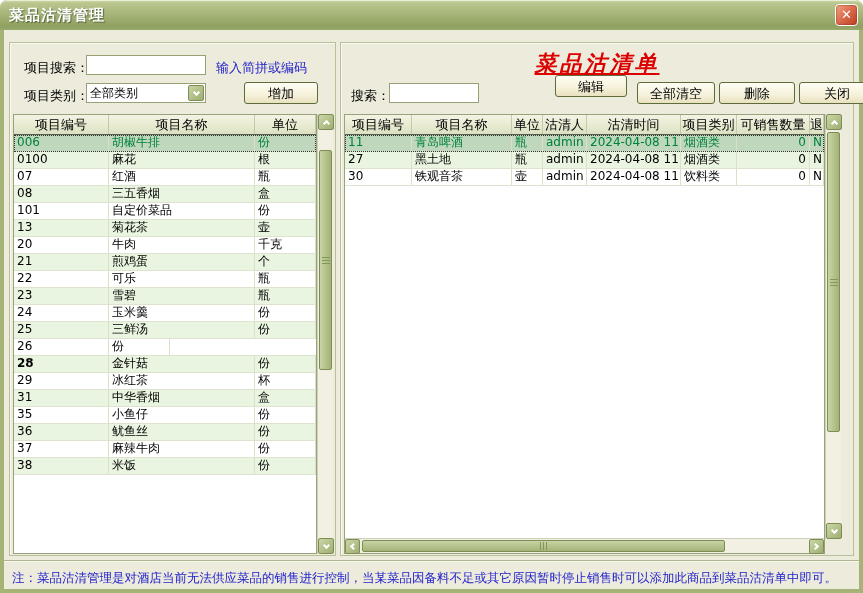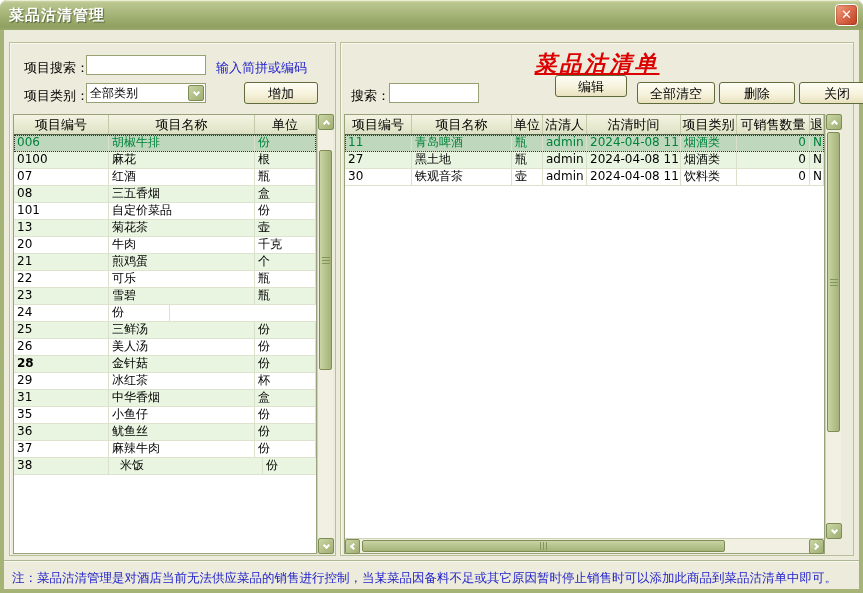--- a/index.html
+++ b/index.html
@@ -142,30 +142,30 @@
                 <div class="td" style="width: 146px;">可乐</div>
                 <div class="td" style="width: 61px;">瓶</div>
               </div>
               <div class="tr alt">
                 <div class="td" style="width: 95px;">23</div>
                 <div class="td" style="width: 146px;">雪碧</div>
                 <div class="td" style="width: 61px;">瓶</div>
               </div>
               <div class="tr">
                 <div class="td" style="width: 95px;">24</div>
+                <div class="td" style="width: 146px;">玉米羹</div>
                 <div class="td" style="width: 61px;">份</div>
               </div>
               <div class="tr alt">
                 <div class="td" style="width: 95px;">25</div>
                 <div class="td" style="width: 146px;">三鲜汤</div>
                 <div class="td" style="width: 61px;">份</div>
               </div>
               <div class="tr">
                 <div class="td" style="width: 95px;">26</div>
-                <div class="td" style="width: 146px;">美人汤</div>
                 <div class="td" style="width: 61px;">份</div>
               </div>
               <div class="tr alt">
                 <div class="td" style="width: 95px; font-weight: bold;">28</div>
                 <div class="td" style="width: 146px;">金针菇</div>
                 <div class="td" style="width: 61px;">份</div>
               </div>
               <div class="tr">
                 <div class="td" style="width: 95px;">29</div>
                 <div class="td" style="width: 146px;">冰红茶</div>
@@ -186,21 +186,21 @@
                 <div class="td" style="width: 146px;">鱿鱼丝</div>
                 <div class="td" style="width: 61px;">份</div>
               </div>
               <div class="tr">
                 <div class="td" style="width: 95px;">37</div>
                 <div class="td" style="width: 146px;">麻辣牛肉</div>
                 <div class="td" style="width: 61px;">份</div>
               </div>
               <div class="tr alt">
                 <div class="td" style="width: 95px;">38</div>
-                <div class="td" style="width: 146px; margin-left: 8px;">米饭</div>
+                <div class="td" style="width: 146px;">米饭</div>
                 <div class="td" style="width: 61px;">份</div>
               </div>
             </div>
         </div>
         <div class="vscroll">
           <div class="sbtn">
               <i class="chev up"></i>
             </div>
           <div class="vtrack">
             <div class="vthumb" style="top:20px;height:220px;">

